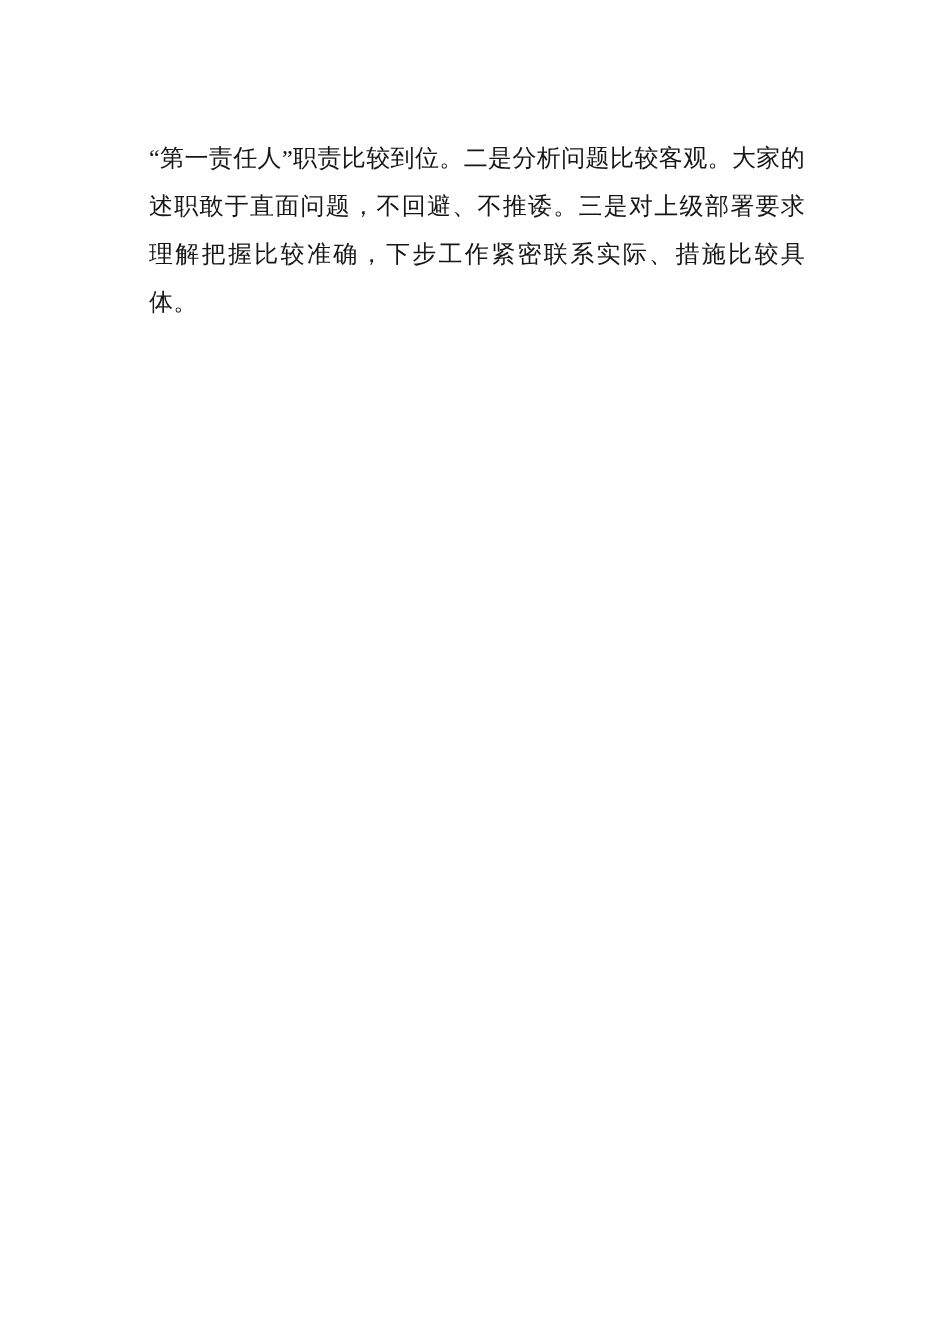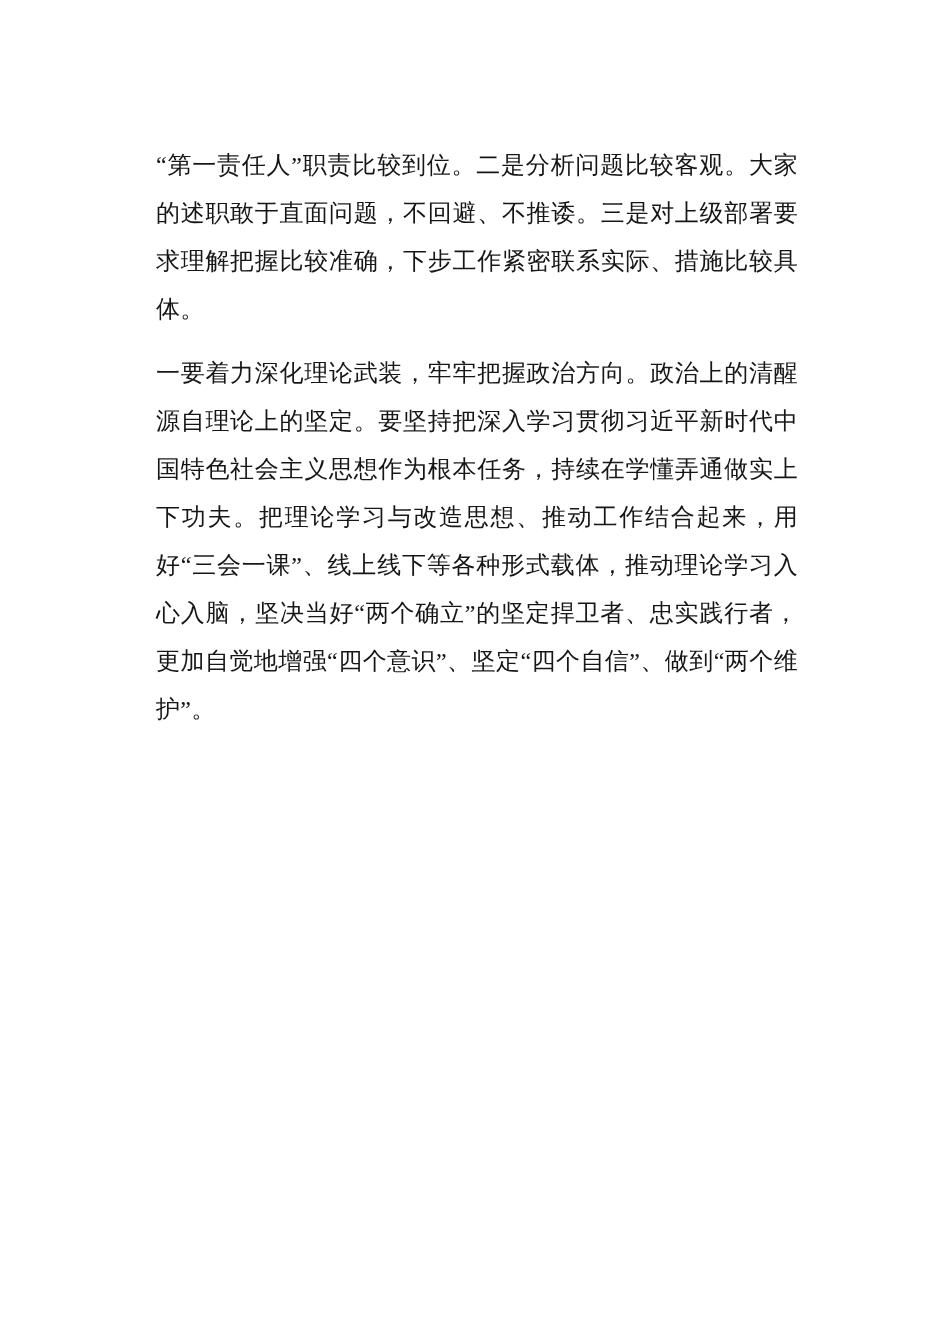--- a/index.html
+++ b/index.html
@@ -15,34 +15,33 @@
     box-sizing: border-box;
     overflow: hidden;
   }
   .content {
     position: absolute;
     left: 140px;
     top: 125px;
     width: 674px;
   }
   .content p {
-    margin: 16px;
+    margin: 9px;
     padding: 0;
     font-family: "Liberation Serif", "DejaVu Serif", serif;
     font-size: 24px;
     line-height: 48px;
     font-weight: 400;
     color: #161616;
     text-align: justify;
     text-justify: inter-character;
     letter-spacing: 0.3px;
     word-break: break-all;
   }
 </style>
 </head>
 <body>
 
 <div class="page">
   <div class="content">
     <p>“第一责任人”职责比较到位。二是分析问题比较客观。大家的述职敢于直面问题，不回避、不推诿。三是对上级部署要求理解把握比较准确，下步工作紧密联系实际、措施比较具体。</p>
-    <p>一要着力深化理论武装，牢牢把握政治方向。政治上的清醒源自理论上的坚定。要坚持把深入学习贯彻习近平新时代中国特色社会主义思想作为根本任务，持续在学懂弄通做实上下功夫。把理论学习与改造思想、推动工作结合起来，用好“三会一课”、线上线下等各种形式载体，推动理论学习入心入脑，坚决当好“两个确立”的坚定捍卫者、忠实践行者，更加自觉地增强“四个意识”、坚定“四个自信”、做到“两个维护”。</p>
   </div>
 </div>
 
 </body></html>

